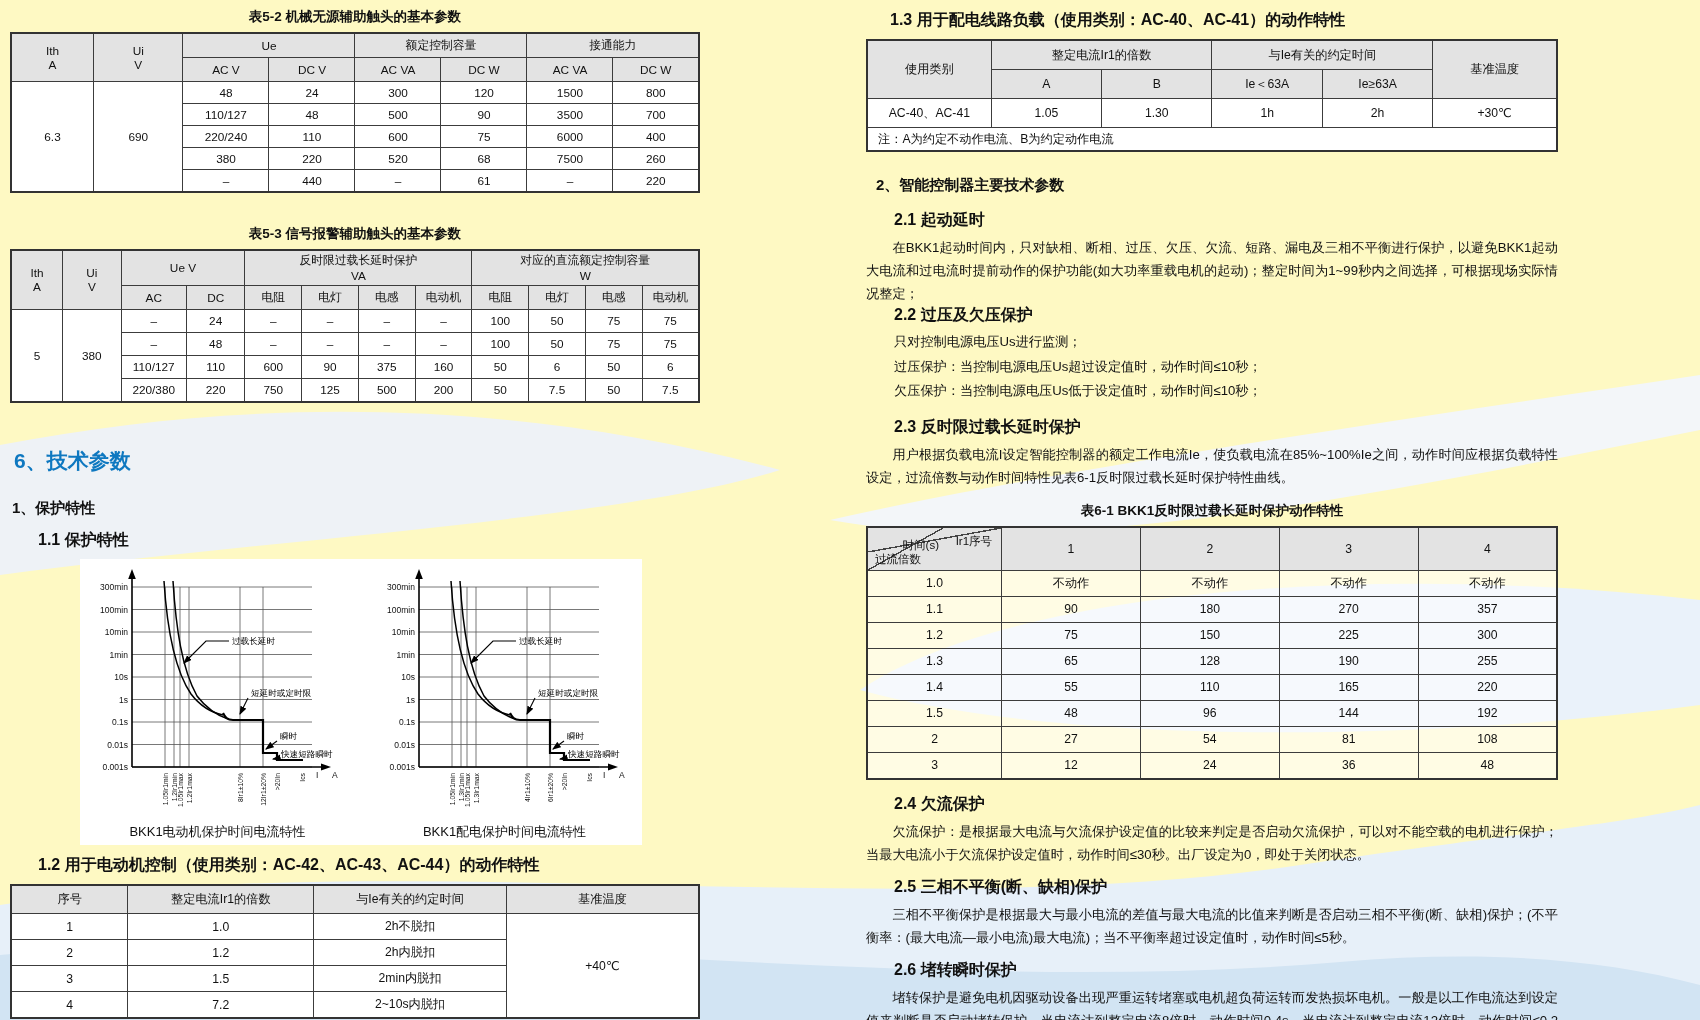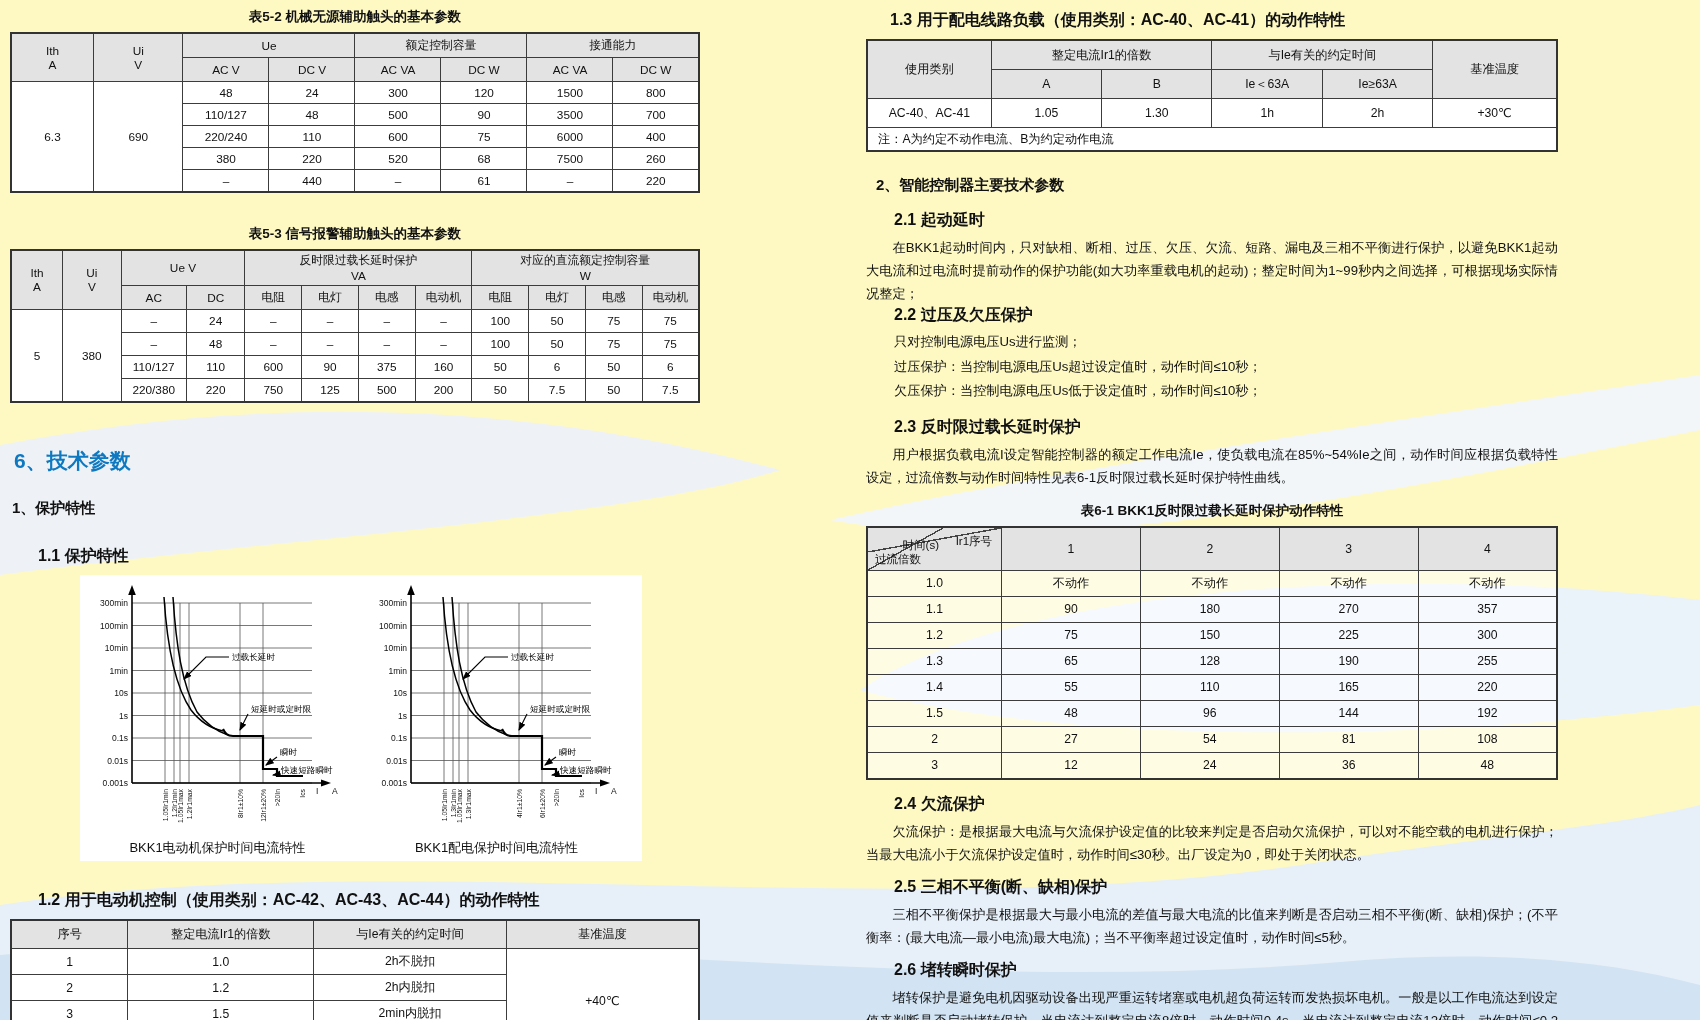--- a/index.html
+++ b/index.html
@@ -31,21 +31,21 @@
 
   .diag{position:relative;padding:0;overflow:hidden;text-align:right;}
   .dg{position:absolute;left:0;top:0;}
   .dg1{width:100%;height:58%;background:linear-gradient(to bottom right,transparent calc(50% - 0.7px),#444 calc(50% - 0.7px),#444 calc(50% + 0.7px),transparent calc(50% + 0.7px));}
   .dg2{width:56%;height:100%;background:linear-gradient(to bottom right,transparent calc(50% - 0.7px),#444 calc(50% - 0.7px),#444 calc(50% + 0.7px),transparent calc(50% + 0.7px));}
   .diag i{font-style:normal;position:absolute;font-size:11.5px;}
   .da{left:26%;top:10px;}
   .db{right:9px;top:6px;}
   .dc{left:7px;bottom:3px;}
 
-  .chart-panel{background:#fff;width:562px;margin-left:70px;display:flex;gap:4px;justify-content:flex-start;padding:8px 0 4px 0;}
+  .chart-panel{background:#fff;width:562px;margin-left:70px;display:flex;gap:4px;justify-content:space-between;padding:8px 0 4px 0;}
   .chart{width:275px;}
   .chart-caption{text-align:center;font-size:13px;margin-top:2px;color:#111;}
 </style>
 </head>
 <body>
 
 <div id="page">
 
   <svg class="bg" width="1700" height="1020" viewBox="0 0 1700 1020" preserveAspectRatio="none">
     <path d="M0,445 C260,395 520,400 780,470 C620,520 260,540 0,575 Z" fill="#eef2f6"></path>
@@ -223,21 +223,21 @@
             <td>50</td>
             <td>7.5</td>
             <td>50</td>
             <td>7.5</td>
           </tr>
         </tbody>
       </table>
 
     <p class="sec-blue" style="margin-top:44px">6、技术参数</p>
     <p class="sec-1" style="margin-top:24px">1、保护特性</p>
-    <p class="sub" style="margin-top:28px">1.1 保护特性</p>
+    <p class="sub" style="margin-top:12px">1.1 保护特性</p>
 
     <div class="chart-panel" style="margin-top:8px">
       <div class="chart">
         <svg width="275" height="250" viewBox="0 0 275 250">
             <defs>
               <marker id="arw0" markerWidth="9" markerHeight="8" refX="7" refY="3" orient="auto">
                 <path d="M0,0 L8,3 L0,6 Z"></path>
               </marker>
             </defs>
             <line x1="52" y1="20" x2="232" y2="20" stroke="#555" stroke-width="0.8"></line>
@@ -346,21 +346,21 @@
             <text x="171" y="129" font-size="8.6" fill="#000">短延时或定时限</text>
             <polyline points="197,174 186,182" fill="none" stroke="#000" stroke-width="1.1" marker-end="url(#arw1)"></polyline>
             <text x="200" y="172" font-size="8.6" fill="#000">瞬时</text>
             <polyline points="199,191 193,192" fill="none" stroke="#000" stroke-width="1.1" marker-end="url(#arw1)"></polyline>
             <text x="201" y="190" font-size="8.6" fill="#000">快速短路瞬时</text>
           </svg>
         <div class="chart-caption">BKK1配电保护时间电流特性</div>
       </div>
     </div>
 
-    <p class="sub" style="margin-top:29px;padding-left:28px">1.2 用于电动机控制（使用类别：AC-42、AC-43、AC-44）的动作特性</p>
+    <p class="sub" style="margin-top:10px;padding-left:28px">1.2 用于电动机控制（使用类别：AC-42、AC-43、AC-44）的动作特性</p>
     <table id="t12" style="margin-top:8px">
         <colgroup>
           <col style="width: 17%;">
           <col style="width: 27%;">
           <col style="width: 28%;">
           <col style="width: 28%;">
         </colgroup>
         <thead>
           <tr>
             <th>序号</th>
@@ -439,21 +439,21 @@
 
     <p class="sub" style="margin-top:15px">2.1 起动延时</p>
     <p class="para" style="margin-top:5px">在BKK1起动时间内，只对缺相、断相、过压、欠压、欠流、短路、漏电及三相不平衡进行保护，以避免BKK1起动大电流和过电流时提前动作的保护功能(如大功率重载电机的起动)；整定时间为1~99秒内之间选择，可根据现场实际情况整定；</p>
 
     <p class="sub" style="">2.2 过压及欠压保护</p>
     <p class="line" style="margin-top:4px">只对控制电源电压Us进行监测；</p>
     <p class="line">过压保护：当控制电源电压Us超过设定值时，动作时间≤10秒；</p>
     <p class="line">欠压保护：当控制电源电压Us低于设定值时，动作时间≤10秒；</p>
 
     <p class="sub" style="margin-top:13px">2.3 反时限过载长延时保护</p>
-    <p class="para" style="margin-top:5px">用户根据负载电流I设定智能控制器的额定工作电流Ie，使负载电流在85%~54%Ie之间，动作时间应根据负载特性设定，过流倍数与动作时间特性见表6-1反时限过载长延时保护特性曲线。</p>
+    <p class="para" style="margin-top:5px">用户根据负载电流I设定智能控制器的额定工作电流Ie，使负载电流在85%~100%Ie之间，动作时间应根据负载特性设定，过流倍数与动作时间特性见表6-1反时限过载长延时保护特性曲线。</p>
 
     <p class="tbl-title" style="margin-top:13px">表6-1 BKK1反时限过载长延时保护动作特性</p>
     <table id="t61" style="margin-top:6px">
         <colgroup>
           <col style="width: 19.5%;">
           <col style="width: 20.125%;">
           <col style="width: 20.125%;">
           <col style="width: 20.125%;">
           <col style="width: 20.125%;">
         </colgroup>

